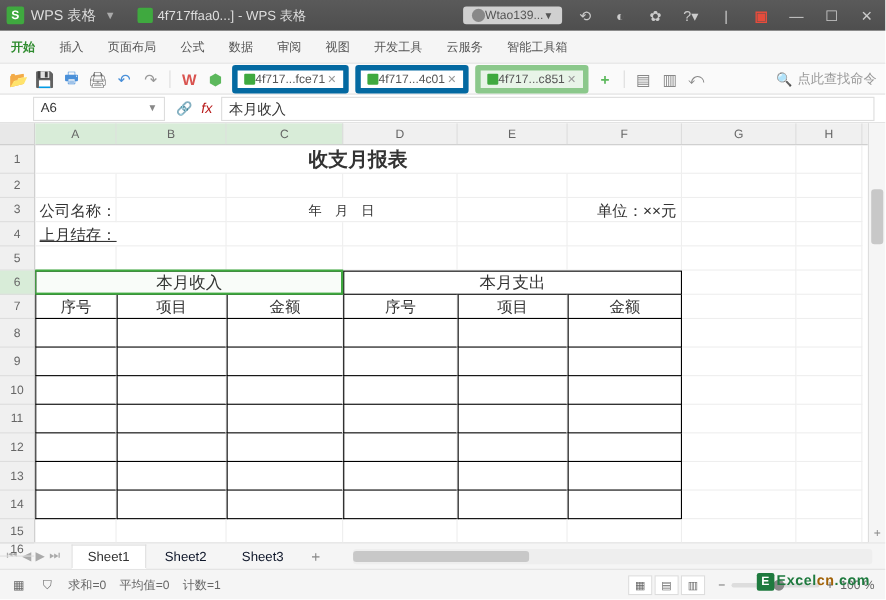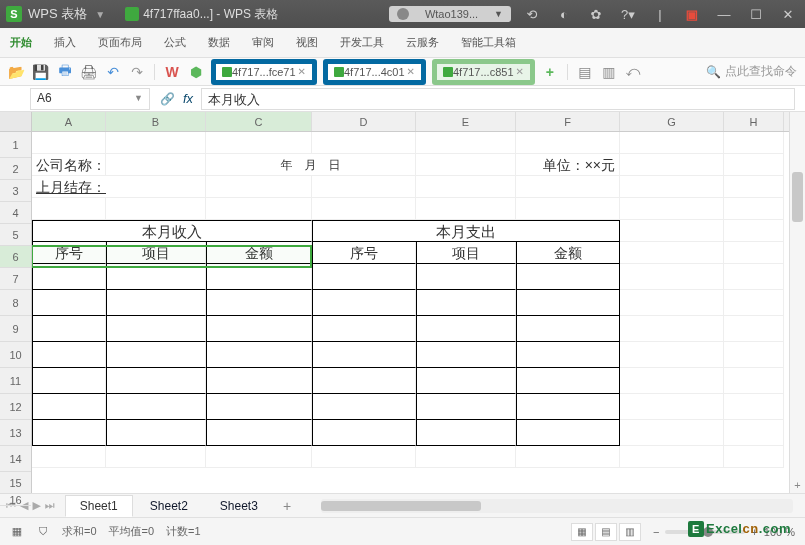--- a/index.html
+++ b/index.html
@@ -5,21 +5,21 @@
 *{box-sizing:border-box;margin:0;padding:0;font-family:"Microsoft YaHei",SimSun,sans-serif;user-select:none}
 body{width:805px;height:545px;background:#fff;overflow:hidden;font-size:12px;color:#333;position:relative}
 .titlebar{height:28px;background:linear-gradient(#5a5a5a,#4e4e4e);display:flex;align-items:center;padding:0 6px;color:#ddd}
 .logo{width:16px;height:16px;background:#3fa93f;border-radius:2px;display:flex;align-items:center;justify-content:center;color:#fff;font-weight:bold;font-size:11px;margin-right:6px}
 .title-app{font-size:13px;margin-right:8px}
 .title-drop{font-size:10px;margin-right:20px;color:#aaa}
 .title-doc{flex:0 0 auto;display:flex;align-items:center;margin-right:auto}
 .doc-ico{width:14px;height:14px;background:#3fa93f;margin-right:4px;border-radius:2px}
 .title-right{display:flex;align-items:center;gap:10px}
 .tbtn{width:22px;height:18px;display:flex;align-items:center;justify-content:center;color:#ccc;font-size:13px}
-.wtao{background:#d0d0d0;color:#555;padding:2px 8px;border-radius:3px;font-size:11px;display:flex;align-items:center;gap:16px}
+.wtao{background:#d0d0d0;color:#555;padding:2px 8px;border-radius:3px;font-size:11px;display:flex;align-items:center;gap:0}
 .wtao-ico{width:12px;height:12px;background:#888;border-radius:50%}
 .redbox{color:#e74c3c;font-weight:bold}
 
 .menubar{height:30px;background:#f5f5f5;border-bottom:1px solid #e0e0e0;display:flex;align-items:center;padding:0 10px;gap:22px}
 .menu-item{font-size:11px;color:#555;cursor:pointer}
 .menu-item.active{color:#2e8b2e;font-weight:bold}
 
 .toolbar{height:28px;background:#fafafa;border-bottom:1px solid #e0e0e0;display:flex;align-items:center;padding:0 8px;gap:6px}
 .tb-ico{width:18px;height:18px;display:flex;align-items:center;justify-content:center;font-size:14px}
 .tb-sep{width:1px;height:16px;background:#ddd;margin:0 2px}
@@ -27,21 +27,21 @@
 .doctab.active{background:#e8f4e8;border-color:#8bc88b}
 .doctab .doc-mini{width:10px;height:10px;background:#3fa93f;border-radius:1px}
 .doctab .x{color:#999;font-size:10px;margin-left:2px}
 .tb-spacer{flex:1}
 .search-box{display:flex;align-items:center;gap:4px;color:#999;font-size:12px}
 
 .formula-bar{height:26px;border-bottom:1px solid #e0e0e0;display:flex;align-items:center}
 .namebox{width:120px;height:22px;border:1px solid #ddd;margin-left:30px;text-align:center;line-height:22px;font-size:12px;display:flex;align-items:flex-end;justify-content:space-between;padding:0 6px}
 .namebox-arrow{font-size:9px;color:#888}
 .fx-btns{display:flex;align-items:center;gap:8px;margin-left:10px}
-.fx{font-style:italic;color:#0c4a6e;font-size:13px}
+.fx{font-style:italic;color:#b91c1c;font-size:13px}
 .formula-input{flex:1;height:22px;border:1px solid #ddd;margin-left:8px;margin-right:10px;padding:0 6px;line-height:22px;font-size:13px}
 
 .sheet-area{position:relative;height:381px;display:flex}
 .row-headers{width:32px;background:#f0f0f0;border-right:1px solid #ccc;flex-shrink:0}
 .corner{height:20px;border-bottom:1px solid #ccc;background:#e8e8e8}
 .rh{height:22px;border-bottom:1px solid #ddd;text-align:center;line-height:22px;font-size:11px;color:#666}
 .rh.tall{height:26px;line-height:26px}
 .grid-wrap{flex:1;position:relative;overflow:hidden}
 .col-headers{height:20px;background:#f0f0f0;border-bottom:1px solid #ccc;display:flex}
 .ch{border-right:1px solid #ddd;text-align:center;line-height:20px;font-size:11px;color:#666}
@@ -210,20 +210,25 @@
       <div class="ch cB sel">B</div>
       <div class="ch cC sel">C</div>
       <div class="ch cD">D</div>
       <div class="ch cE">E</div>
       <div class="ch cF">F</div>
       <div class="ch cG">G</div>
       <div class="ch cH">H</div>
     </div>
     <div class="grid">
 
+      <div class="grow tall">
+        <div class="cell title-cell" style="width:588px">收支月报表</div>
+        <div class="cell cG"></div>
+        <div class="cell cH"></div>
+      </div>
 
       <div class="grow">
           <div class="cell cA"></div>
           <div class="cell cB"></div>
           <div class="cell cC"></div>
           <div class="cell cD"></div>
           <div class="cell cE"></div>
           <div class="cell cF"></div>
           <div class="cell cG"></div>
           <div class="cell cH"></div>

